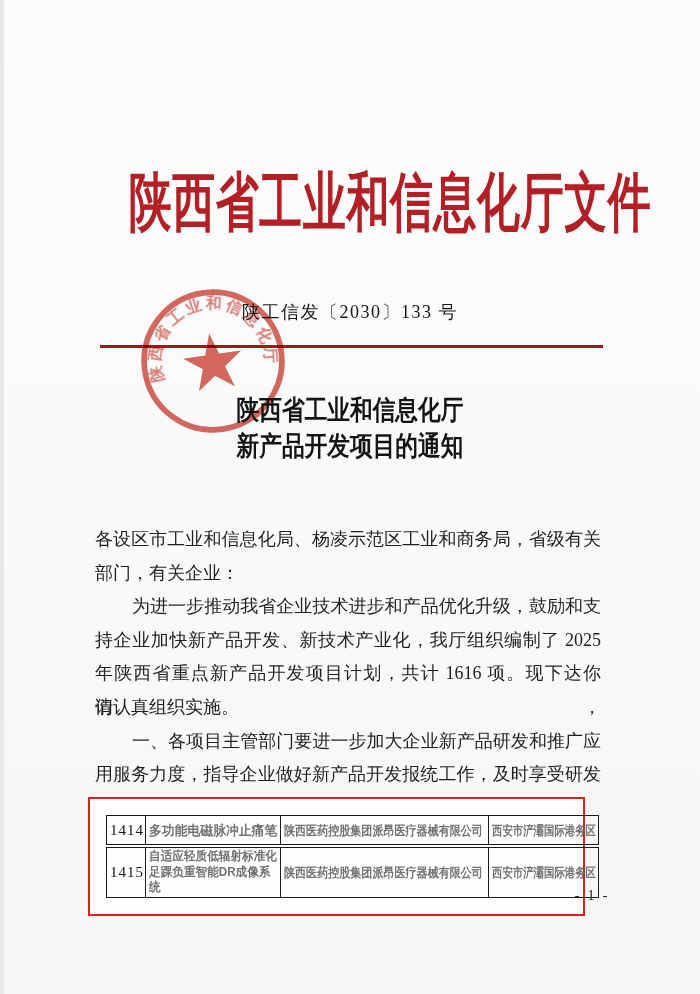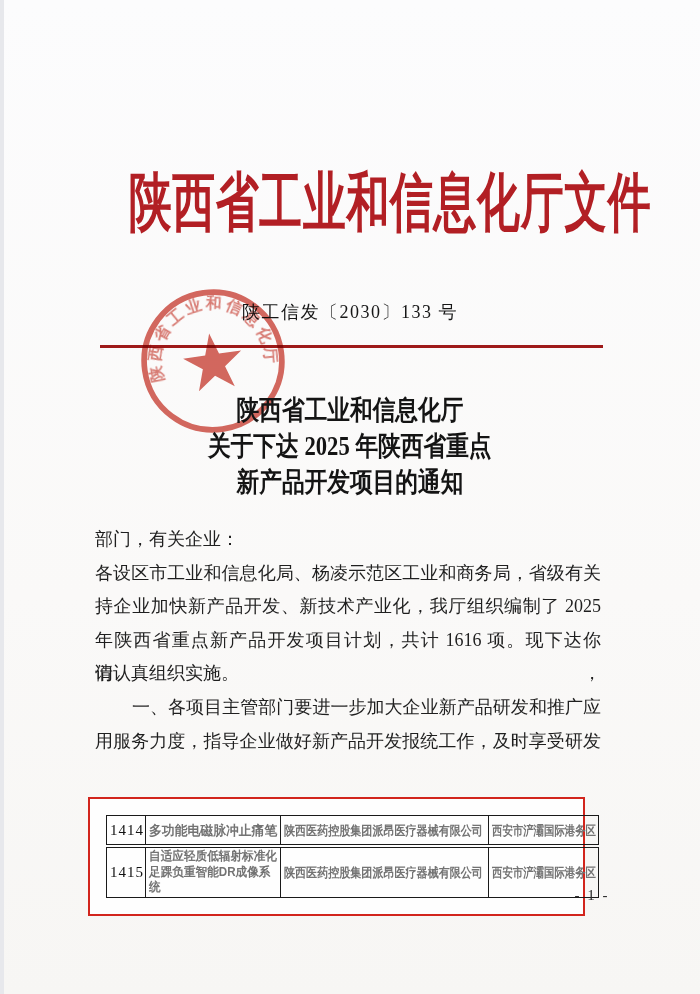--- a/index.html
+++ b/index.html
@@ -149,27 +149,27 @@
         <path id="sealArc" d="M 25.1,90.4 A 51,51 0 1 1 120.9,90.4" fill="none"></path>
       </defs>
       <text font-size="15.5" fill="#c8372b" letter-spacing="3" font-family="Liberation Serif, serif" font-weight="700" opacity="0.85" style="filter: blur(0.5px);">
         <textPath href="#sealArc" startOffset="50%" text-anchor="middle">陕西省工业和信息化厅</textPath>
       </text>
     </g>
   </svg>
 
   <div class="notice-title">
     <div class="tline"><span>陕西省工业和信息化厅</span></div>
-    <div class="tline"><span>关于下达 2025 年陕西省重点</span></div>
     <div class="tline"><span>新产品开发项目的通知</span></div>
   </div>
 
   <div class="body-text">
+    <div class="bline just">各设区市工业和信息化局、杨凌示范区工业和商务局，省级有关</div>
     <div class="bline left">部门，有关企业：</div>
-    <div class="bline just">各设区市工业和信息化局、杨凌示范区工业和商务局，省级有关</div>
+    <div class="bline just indent">为进一步推动我省企业技术进步和产品优化升级，鼓励和支</div>
     <div class="bline just">持企业加快新产品开发、新技术产业化，我厅组织编制了 2025</div>
     <div class="bline just">年陕西省重点新产品开发项目计划，共计 1616 项。现下达你们，</div>
     <div class="bline left">请认真组织实施。</div>
     <div class="bline just indent">一、各项目主管部门要进一步加大企业新产品研发和推广应</div>
     <div class="bline just">用服务力度，指导企业做好新产品开发报统工作，及时享受研发</div>
   </div>
 
   <div class="hl-table-wrap">
     <table>
       <colgroup>

